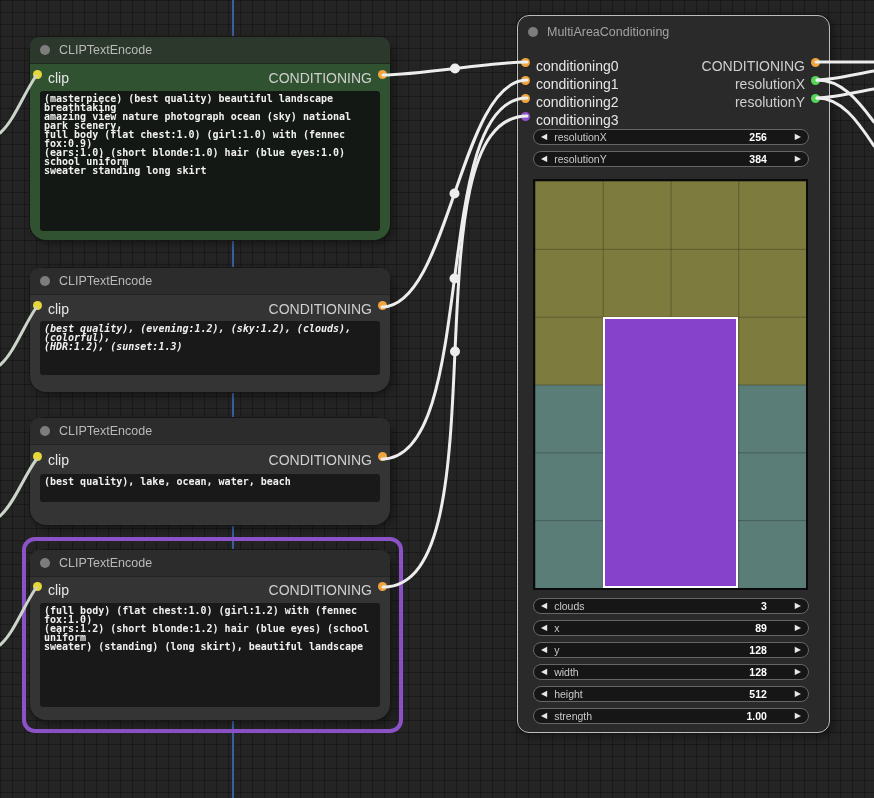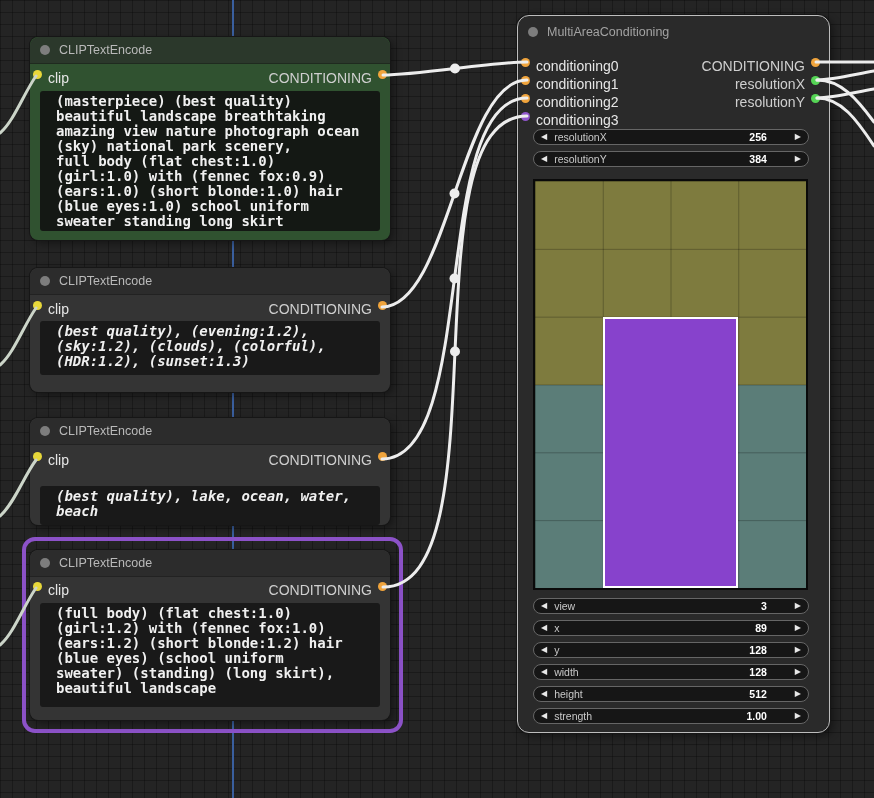--- a/index.html
+++ b/index.html
@@ -11,21 +11,21 @@
       linear-gradient(90deg, rgba(0,0,0,0.28) 1px, transparent 1px);
     background-size:12px 12px;
     font-family:"Liberation Sans", sans-serif;
   }
   .axis-line{position:absolute;left:232px;top:0;width:2px;height:798px;background:#3a5f9e;z-index:0;}
   svg.wires{position:absolute;left:0;top:0;width:874px;height:798px;z-index:3;pointer-events:none;}
   .wire-clip{stroke:#ccd5c9;stroke-width:3;fill:none;stroke-linecap:round;}
   .wire-cond{stroke:#ededed;stroke-width:3;fill:none;stroke-linecap:round;}
   .wire-dot{fill:#ededed;}
 
-  .node{position:absolute;z-index:2;border-radius:8px;box-sizing:border-box;
+  .node{position:absolute;z-index:2;border-radius:16px;box-sizing:border-box;
         box-shadow:0 0 0 1px #161616, 3px 3px 9px rgba(0,0,0,0.45);}
   .node.gray{background:#343434;}
   .node.green{background:#305230;}
   .node.mac{background:#2a2a2a;border:1px solid #bdbdbd;border-radius:12px;}
 
   .nhead{position:absolute;left:0;top:0;right:0;height:26px;border-radius:9px 9px 0 0;
          display:flex;align-items:center;}
   .nhead.g-green{background:#2b382b;border-bottom:1px solid #1f2a1f;}
   .nhead.g-gray{background:#2c2c2c;border-bottom:1px solid #222;}
   .ndot{width:10px;height:10px;border-radius:50%;background:#7d7d7d;margin-left:10px;flex:0 0 auto;}
@@ -36,22 +36,22 @@
   .pdot.in{left:3px;}
   .pdot.out{right:3px;}
   .c-clip{background:#e8d83a;}
   .c-cond{background:#f0a43c;}
   .c-res{background:#55d455;}
   .c-purple{background:#9055cc;}
   .plabel{position:absolute;left:18px;top:3px;color:#e6e6e6;font-size:14px;white-space:nowrap;}
   .plabel.right{left:auto;right:18px;color:#cfcfcf;}
 
   .prompt{position:absolute;left:10px;width:340px;background:#191919;border-radius:3px;
-          box-sizing:border-box;padding:3px 16px;color:#f0f0f0;overflow:hidden;
-          font-family:"DejaVu Sans Mono", monospace;font-size:14px;line-height:15px;
+          box-sizing:border-box;padding:3px 4px;color:#f0f0f0;overflow:hidden;
+          font-family:"DejaVu Sans Mono", monospace;font-size:10px;line-height:9px;
           font-weight:700;white-space:pre-wrap;}
   .node.green .prompt{background:#141814;}
 
   .pill{position:absolute;height:16px;border-radius:8px;background:#161616;
         border:1px solid #666;box-sizing:border-box;display:flex;align-items:center;
         padding:0 7px;font-size:10.5px;color:#c9c9c9;}
   .pill .arrow{color:#e8e8e8;font-size:8px;flex:0 0 auto;line-height:1;}
   .pill .wlabel{margin-left:7px;white-space:nowrap;}
   .pill .wvalue{margin-left:auto;margin-right:28px;color:#fff;font-weight:700;}
 
@@ -112,21 +112,21 @@
   <div class="nhead g-gray">
     <span class="ndot"></span>
     <span class="ntitle">CLIPTextEncode</span>
   </div>
   <div class="prow" style="top:31px;">
     <span class="pdot in c-clip"></span>
     <span class="plabel">clip</span>
     <span class="pdot out c-cond"></span>
     <span class="plabel right">CONDITIONING</span>
   </div>
-  <div class="prompt" style="top:68px;height:39px;font-style:italic;">(best quality), lake, ocean, water, beach</div>
+  <div class="prompt" style="top:56px;height:28px;">(best quality), lake, ocean, water, beach</div>
 </div>
 
 <div class="node gray" style="left:30px;top:550px;width:360px;height:170px;">
   <div class="nhead g-gray">
     <span class="ndot"></span>
     <span class="ntitle">CLIPTextEncode</span>
   </div>
   <div class="prow" style="top:29px;">
     <span class="pdot in c-clip"></span>
     <span class="plabel">clip</span>
@@ -184,21 +184,21 @@
     <div class="pv-inner">
         <div class="pv-region" style="left: 0%; top: 0%; width: 100%; height: 50%; background: rgb(126, 123, 62);"></div>
         <div class="pv-region" style="left: 0%; top: 50%; width: 100%; height: 50%; background: rgb(91, 125, 120);"></div>
       </div>
     <div class="pv-grid"></div>
     <div class="pv-selected" style="left: 25%; top: 33.33%; width: 50%; height: 66.67%; background: rgb(135, 66, 204); border: 2px solid rgb(255, 255, 255);"></div>
   </div>
 
   <div class="pill" style="left:15px;top:582px;width:276px;">
     <span class="arrow">◀</span>
-    <span class="wlabel">view</span>
+    <span class="wlabel">clouds</span>
     <span class="wvalue">3</span>
     <span class="arrow">▶</span>
   </div>
   <div class="pill" style="left:15px;top:604px;width:276px;">
     <span class="arrow">◀</span>
     <span class="wlabel">x</span>
     <span class="wvalue">89</span>
     <span class="arrow">▶</span>
   </div>
   <div class="pill" style="left:15px;top:626px;width:276px;">

